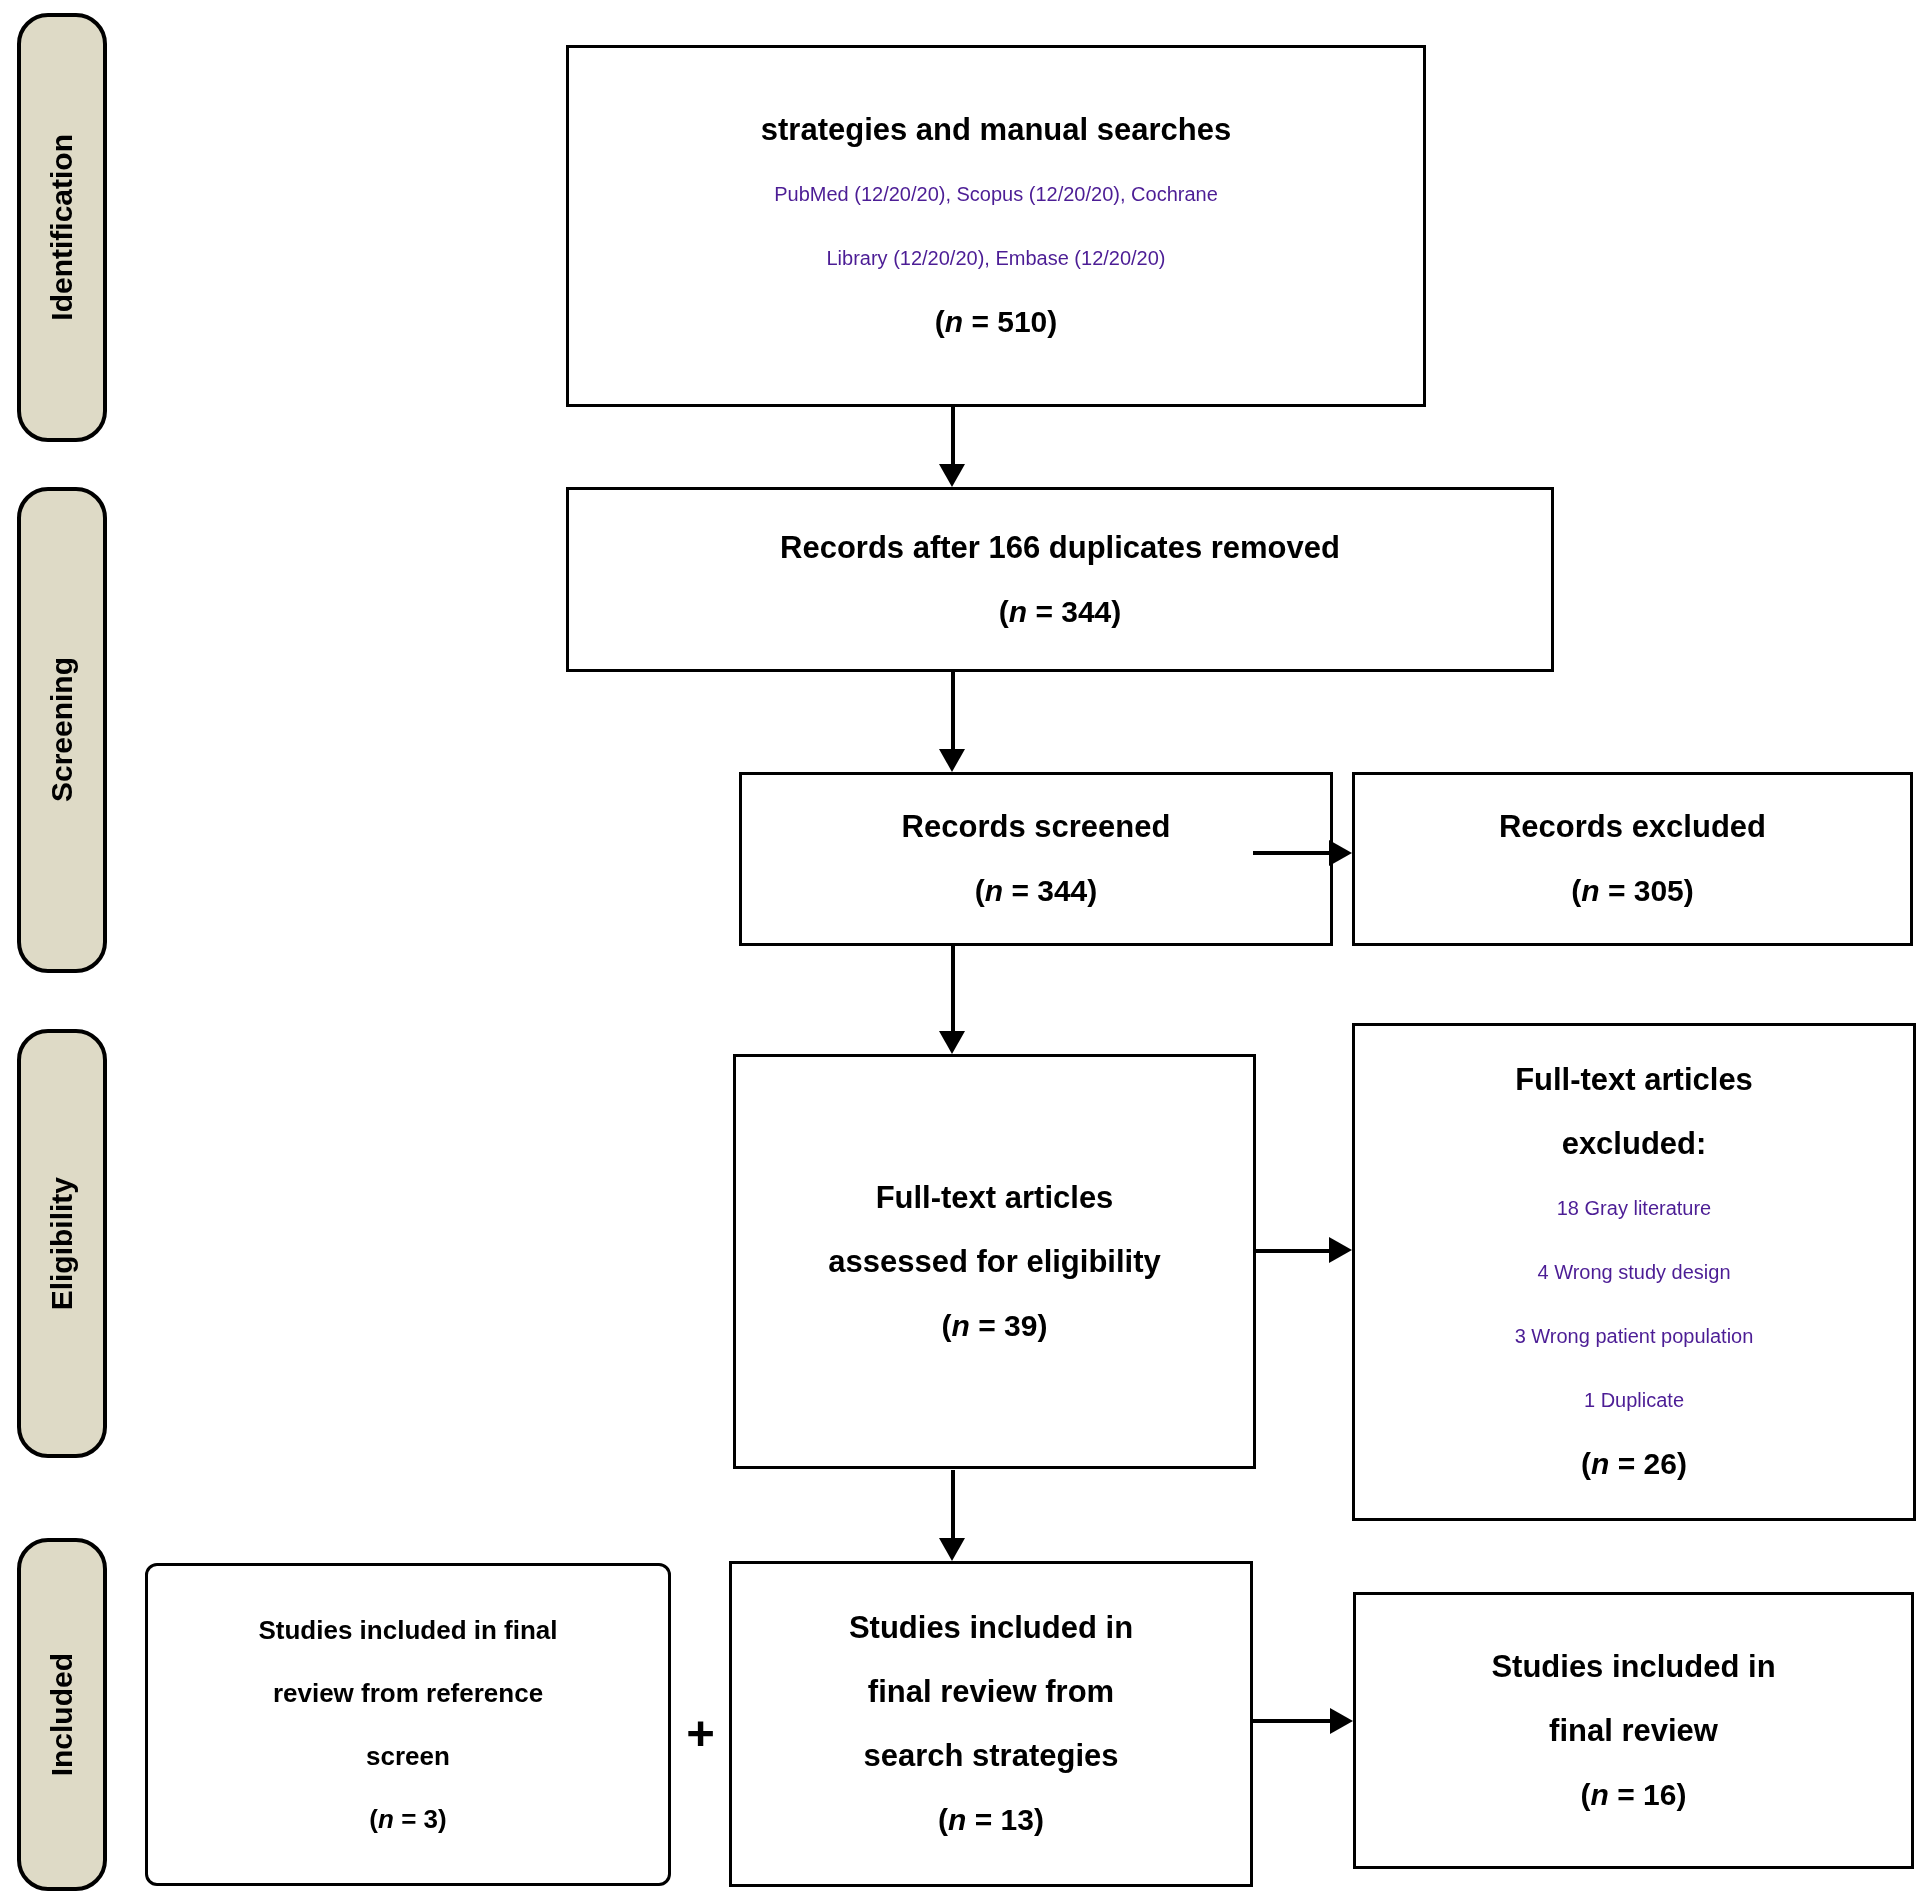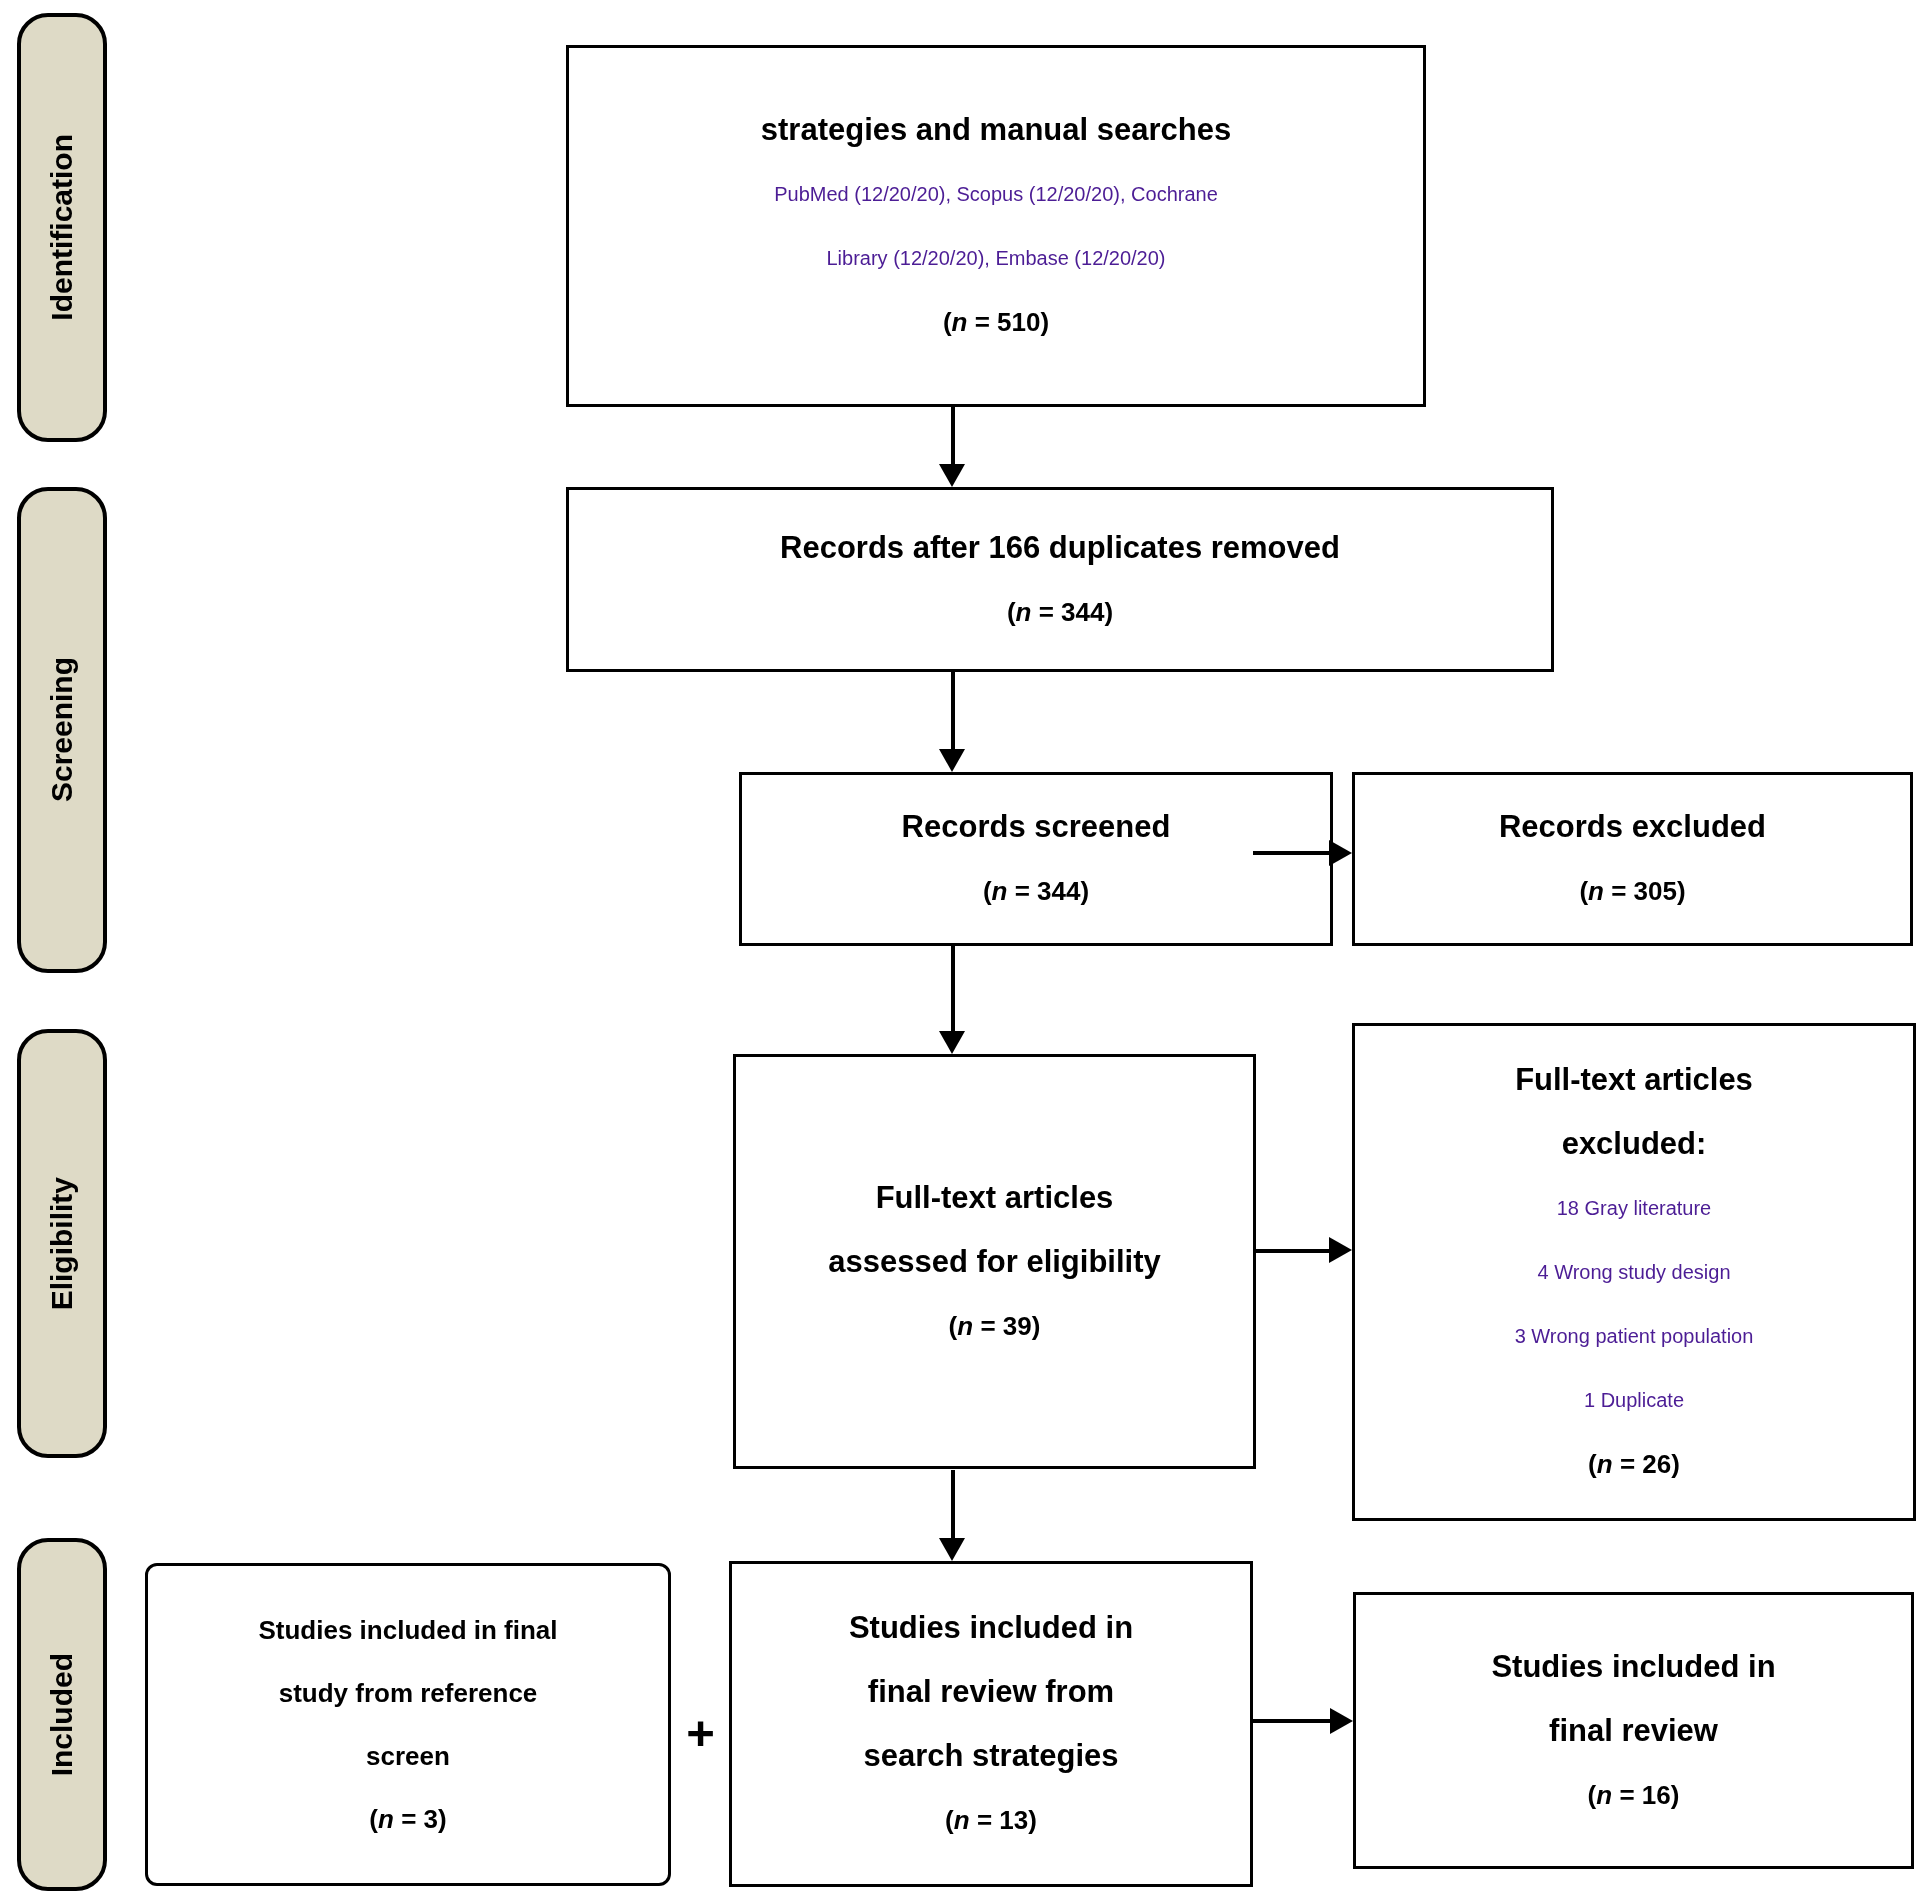--- a/index.html
+++ b/index.html
@@ -61,21 +61,21 @@
   }
   .d {
     font-weight: normal;
     font-size: 20px;
     line-height: 64px;
     color: #4c1d95;
     white-space: nowrap;
   }
   .count {
     font-weight: bold;
-    font-size: 26px;
+    font-size: 30px;
     line-height: 64px;
     color: #000;
     white-space: nowrap;
   }
   .count .it { font-style: italic; }
   .small .t     { font-size: 26px; line-height: 63px; }
   .small .count { font-size: 26px; line-height: 63px; }
 
   #box-identified         { left: 566px; top: 45px;  width: 860px; height: 362px; }
   #box-deduplicated       { left: 566px; top: 487px; width: 988px; height: 185px; }
@@ -166,21 +166,21 @@
     <div class="t">excluded:</div>
     <div class="d">18 Gray literature</div>
     <div class="d">4 Wrong study design</div>
     <div class="d">3 Wrong patient population</div>
     <div class="d">1 Duplicate</div>
     <div class="count"><span>(</span><span class="it">n</span><span> = 26)</span></div>
   </div>
 
   <div class="box small" id="box-included-reference">
     <div class="t">Studies included in final</div>
-    <div class="t">study from reference</div>
+    <div class="t">review from reference</div>
     <div class="t">screen</div>
     <div class="count"><span>(</span><span class="it">n</span><span> = 3)</span></div>
   </div>
 
   <div class="box" id="box-included-search">
     <div class="t">Studies included in</div>
     <div class="t">final review from</div>
     <div class="t">search strategies</div>
     <div class="count"><span>(</span><span class="it">n</span><span> = 13)</span></div>
   </div>

